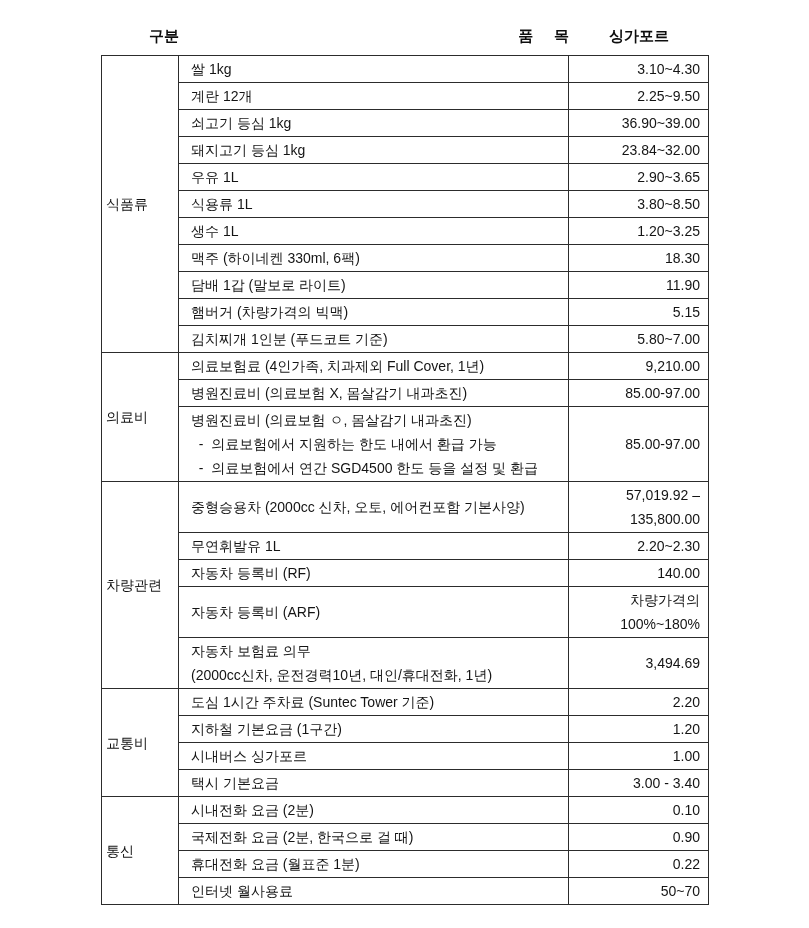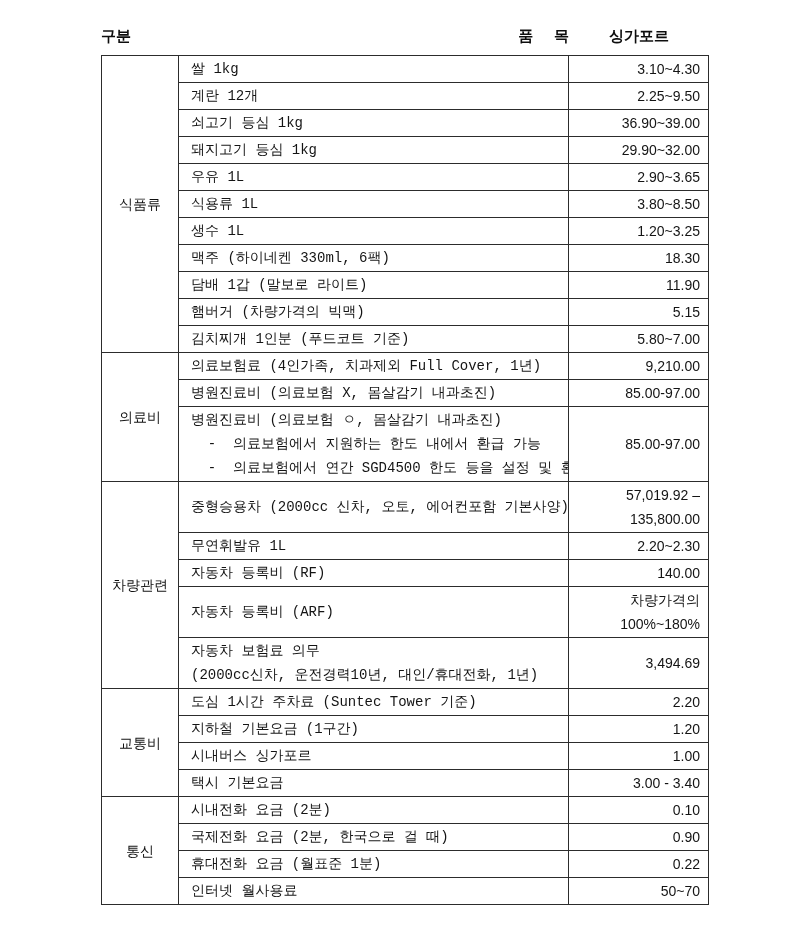--- a/index.html
+++ b/index.html
@@ -9,21 +9,21 @@
     background:#ffffff;
     font-family:"Liberation Sans","DejaVu Sans",sans-serif;
     color:#141414;
     overflow:hidden;
   }
   .header-row {
     position:absolute; left:101px; top:20px; width:608px; height:32px;
     display:flex; align-items:center;
     font-size:15px; font-weight:700; color:#0d0d0d;
   }
-  .h-cat   { width:78px;  text-align:left; }
+  .h-cat   { width:78px;  text-align:right; }
   .h-item  { width:390px; text-align:right; white-space:pre; }
   .h-price { width:140px; text-align:center; }
 
   table.price-table {
     position:absolute; left:101px; top:55px;
     width:607px; border-collapse:collapse; table-layout:fixed;
     font-size:14px;
   }
   col.c-cat   { width:77px; }
   col.c-item  { width:390px; }
@@ -32,30 +32,29 @@
   td {
     border:1px solid #2c2c2c;
     box-sizing:border-box;
     height:26px;
     line-height:24px;
     vertical-align:middle;
     padding:1px 8px;
     overflow:hidden;
   }
   td.cat {
-    text-align:center;
+    text-align:left;
     padding:0 4px;
     font-size:14px;
     color:#101010;
   }
   td.item {
     text-align:left;
     padding-left:12px;
     white-space:pre; 
-    font-family:Liberation Mono, monospace;
   }
   td.price {
     text-align:right;
     white-space:pre-line;
     padding-left:8px;
   }
 </style>
 </head>
 <body>
 
@@ -82,21 +81,21 @@
         <tr>
           <td class="item">계란 12개</td>
           <td class="price">2.25~9.50</td>
         </tr>
         <tr>
           <td class="item">쇠고기 등심 1kg</td>
           <td class="price">36.90~39.00</td>
         </tr>
         <tr>
           <td class="item">돼지고기 등심 1kg</td>
-          <td class="price">29.90~32.00</td>
+          <td class="price">23.84~32.00</td>
         </tr>
         <tr>
           <td class="item">우유 1L</td>
           <td class="price">2.90~3.65</td>
         </tr>
         <tr>
           <td class="item">식용류 1L</td>
           <td class="price">3.80~8.50</td>
         </tr>
         <tr>

